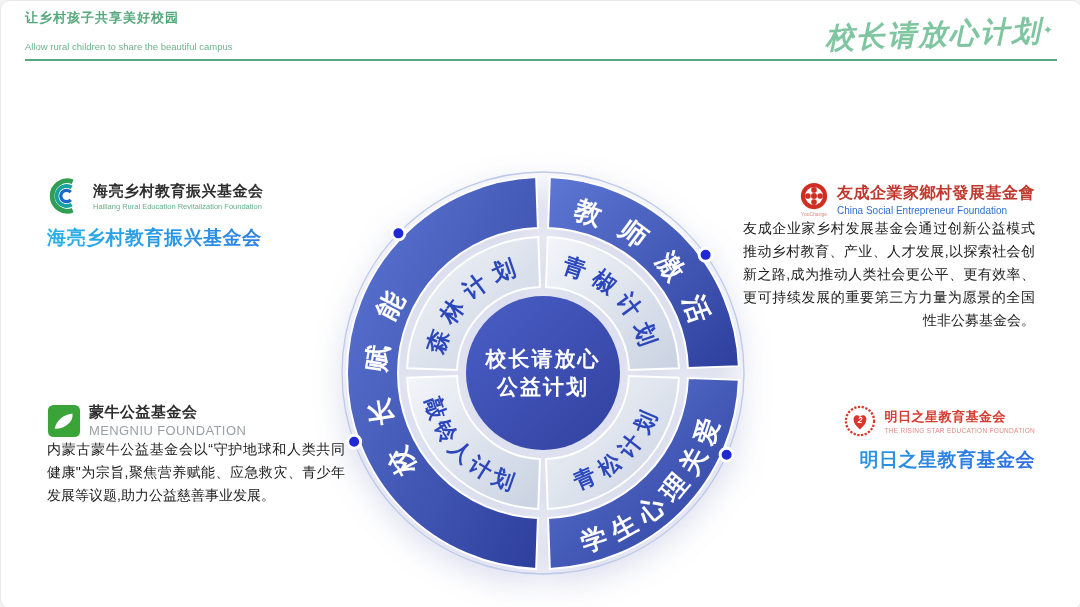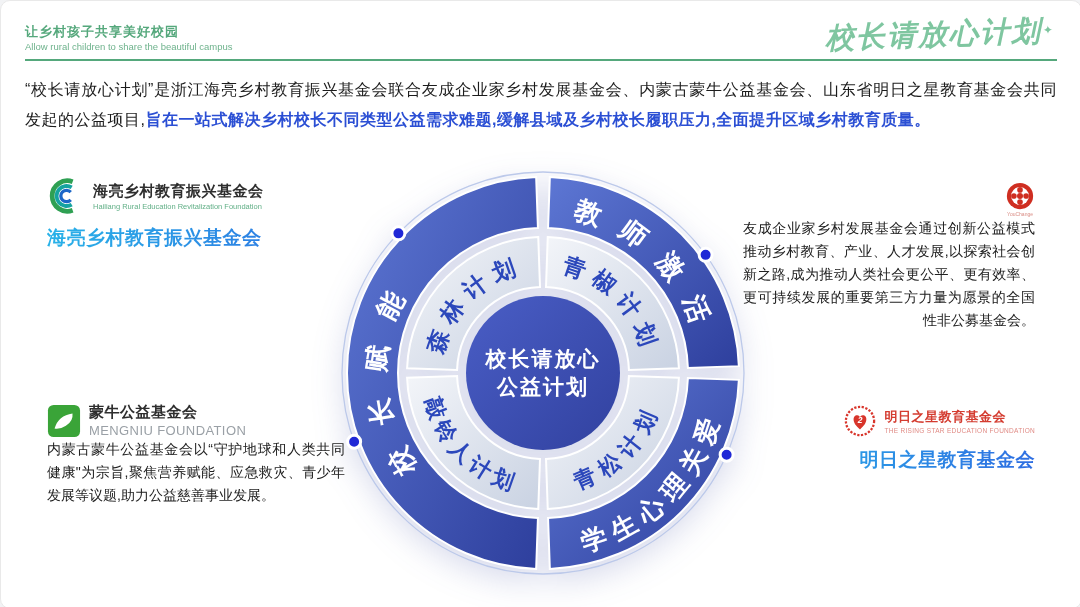--- a/index.html
+++ b/index.html
@@ -2,21 +2,21 @@
 <html><head>
 <meta charset="utf-8">
 <style>
   html,body{margin:0;padding:0;background:#f2f3f5;}
   .page{
     position:relative; width:1080px; height:607px; margin:0 auto;
     background:#ffffff; overflow:hidden; border:1px solid #e9e9e9; border-radius:10px;
     font-family:"Liberation Sans","DejaVu Sans",sans-serif;
   }
   
-  .tagline-cn{position:absolute;left:24px;top:22px;font-size:13px;font-weight:700;color:#55a87c;letter-spacing:1px;}
+  .tagline-cn{position:absolute;left:24px;top:8px;font-size:13px;font-weight:700;color:#55a87c;letter-spacing:1px;}
   .tagline-en{position:absolute;left:24px;top:40px;font-size:9.5px;color:#6fb38d;}
   .brand{position:absolute;right:28px;top:14px;transform:rotate(-2deg);white-space:nowrap;}
   .brand-text{font-size:29px;font-weight:700;font-style:italic;color:#7fc6a0;letter-spacing:2px;}
   .spark{font-size:12px;color:#7fc6a0;vertical-align:super;margin-left:1px;}
   .divider{position:absolute;left:24px;top:58px;width:1032px;height:2px;background:#55a87c;}
   
   .intro{position:absolute;left:24px;top:74px;width:1032px;margin:0;
     font-size:16px;line-height:30px;letter-spacing:.5px;color:#1c1c1c;font-weight:500;text-align:justify;}
   .intro-hl{color:#2b4fd4;font-weight:700;}
   
@@ -51,21 +51,20 @@
 
 <div class="page">
 
   <div class="tagline-cn">让乡村孩子共享美好校园</div>
   <div class="tagline-en">Allow rural children to share the beautiful campus</div>
   <div class="brand">
     <span class="brand-text">校长请放心计划</span><span class="spark">✦</span>
   </div>
   <div class="divider"></div>
 
-  <p class="intro"><span class="intro-normal">“校长请放心计划”是浙江海亮乡村教育振兴基金会联合友成企业家乡村发展基金会、内蒙古蒙牛公益基金会、山东省明日之星教育基金会共同发起的公益项目,</span><span class="intro-hl">旨在一站式解决乡村校长不同类型公益需求难题,缓解县域及乡村校长履职压力,全面提升区域乡村教育质量。</span></p>
 
   <svg id="ring-svg" viewBox="0 0 416 416">
     <defs>
       <linearGradient id="gBlue" x1="0" y1="0" x2="1" y2="1">
         <stop offset="0" stop-color="#5d77d4"></stop>
           <stop offset="1" stop-color="#2e3f9d"></stop>
       </linearGradient>
       <linearGradient id="gLight" x1="0" y1="0" x2="1" y2="1">
         <stop offset="0" stop-color="#f3f5f9"></stop>
           <stop offset="1" stop-color="#c9d2e2"></stop>
@@ -132,20 +131,24 @@
           <g fill="#cf2e21">
             <circle cx="16" cy="9.5" r="3"></circle>
               <circle cx="16" cy="22.5" r="3"></circle>
             <circle cx="9.5" cy="16" r="3"></circle>
               <circle cx="22.5" cy="16" r="3"></circle>
             <circle cx="16" cy="16" r="3.2"></circle>
           </g>
         </svg>
         <div class="icon-caption">YouChange</div>
       </div>
+      <div class="logo-names">
+        <div class="logo-cn">友成企業家鄉村發展基金會</div>
+        <div class="logo-en">China Social Entrepreneur Foundation</div>
+      </div>
     </div>
     <p class="found-body">友成企业家乡村发展基金会通过创新公益模式推动乡村教育、产业、人才发展,以探索社会创新之路,成为推动人类社会更公平、更有效率、更可持续发展的重要第三方力量为愿景的全国性非公募基金会。</p>
   </section>
 
   <section class="found f-bl">
     <div class="logo-row">
       <svg class="logo-icon" width="34" height="34" viewBox="0 0 36 36">
         <rect x="1" y="1" width="34" height="34" rx="6" fill="#3aa438"></rect>
         <path d="M8 26 Q12 12 27 10 Q28 18 20 23 Q14 27 8 26 Z" fill="#ffffff"></path>
       </svg>

